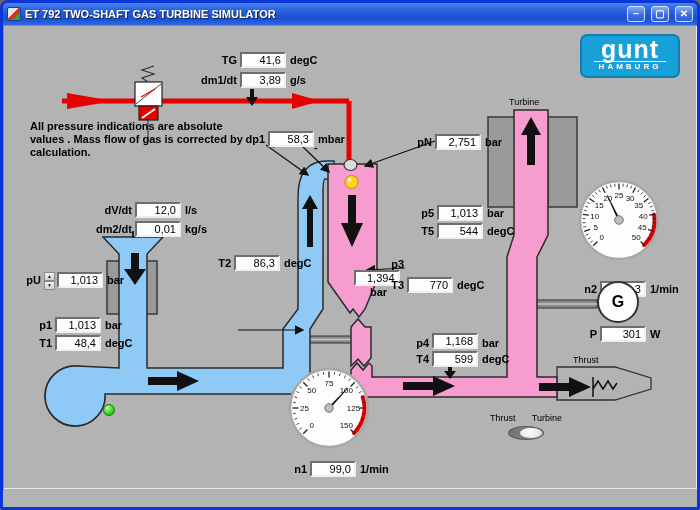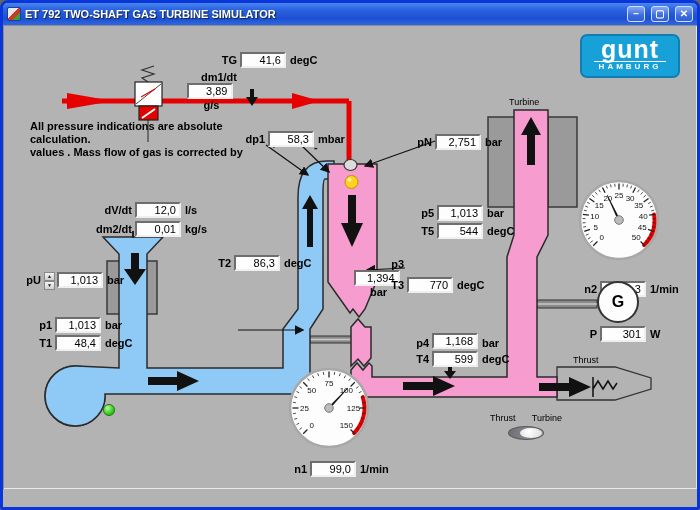--- a/index.html
+++ b/index.html
@@ -143,34 +143,34 @@
       <text x="311" y="126" font-size="11" font-weight="bold" fill="#111">-</text>
     </svg>
 
     <div class="logo">
       <span class="brand">gunt</span>
       <span class="city">HAMBURG</span>
     </div>
 
     <div class="note">
       <span>All pressure indications are absolute</span>
+      <span>values . Mass flow of gas is corrected by</span>
       <span>calculation.</span>
-      <span>values . Mass flow of gas is corrected by</span>
     </div>
 
     <div class="small-label" style="left:506px;top:72px;">Turbine</div>
     <div class="small-label" style="left:570px;top:330px;">Thrust</div>
 
     <div id="readout-holder">
           <div class="readout" style="left: 176px; top: 26px; justify-content: flex-end;">
             <span class="r-label">TG</span>
             <span class="r-box">41,6</span>
             <span class="r-unit">degC</span>
           </div>
-          <div class="readout" style="left: 176px; top: 46px; flex-direction: column;">
+          <div class="readout" style="left: 176px; top: 46px;">
             <span class="r-label">dm1/dt</span>
             <span class="r-box">3,89</span>
             <span class="r-unit">g/s</span>
           </div>
           <div class="readout" style="left: 204px; top: 105px;">
             <span class="r-label">dp1</span>
             <span class="r-box">58,3</span>
             <span class="r-unit">mbar</span>
           </div>
           <div class="readout" style="left: 371px; top: 108px;">

